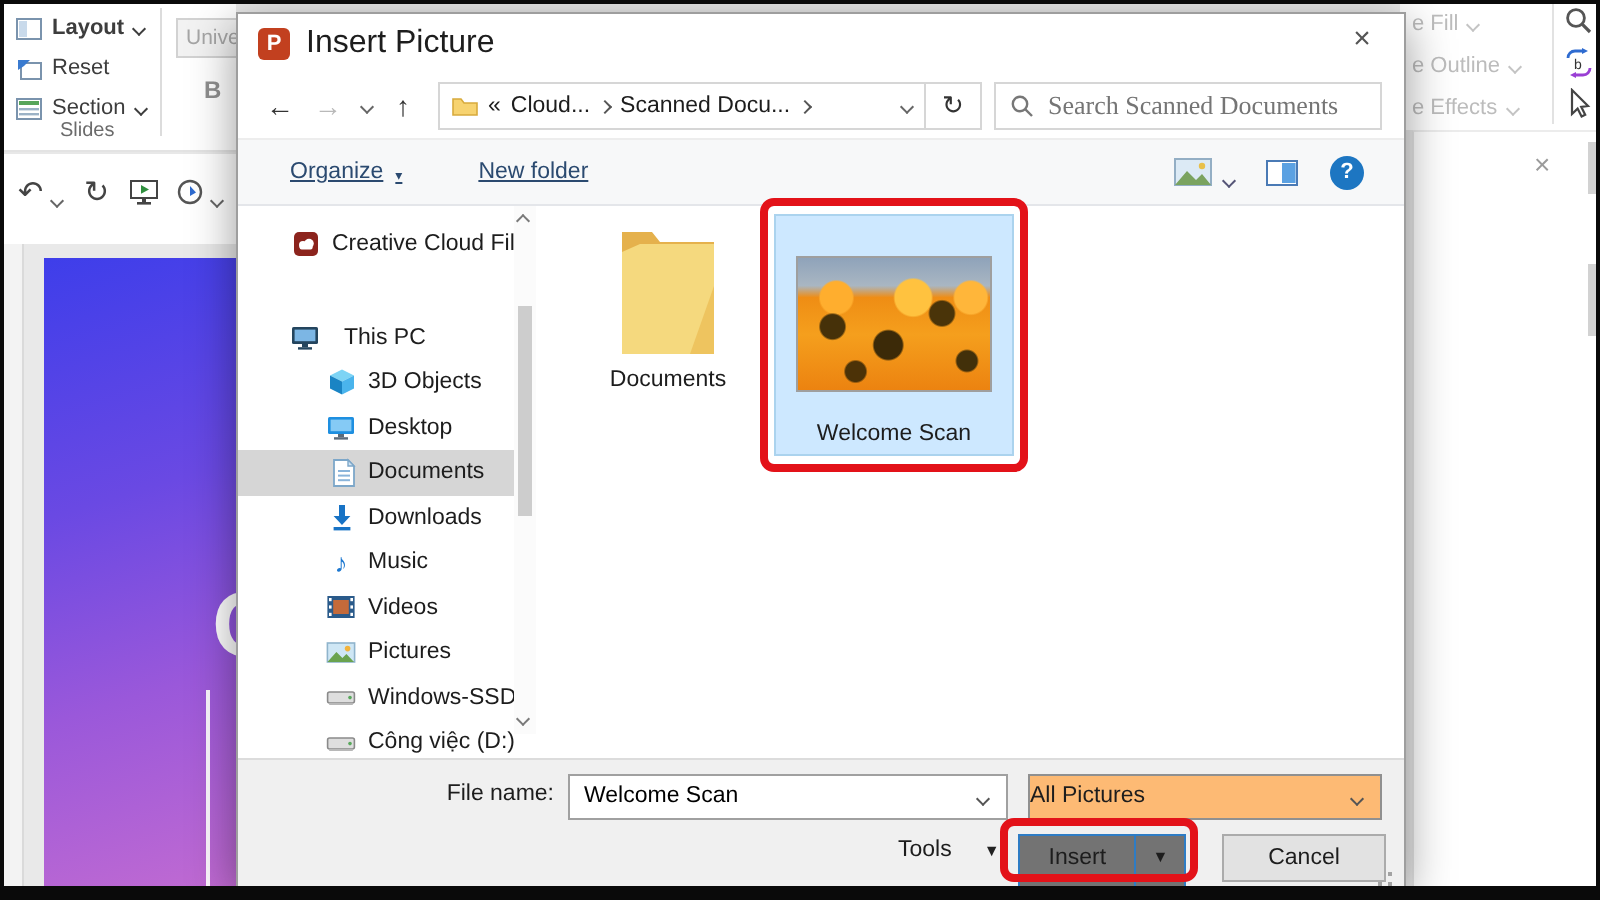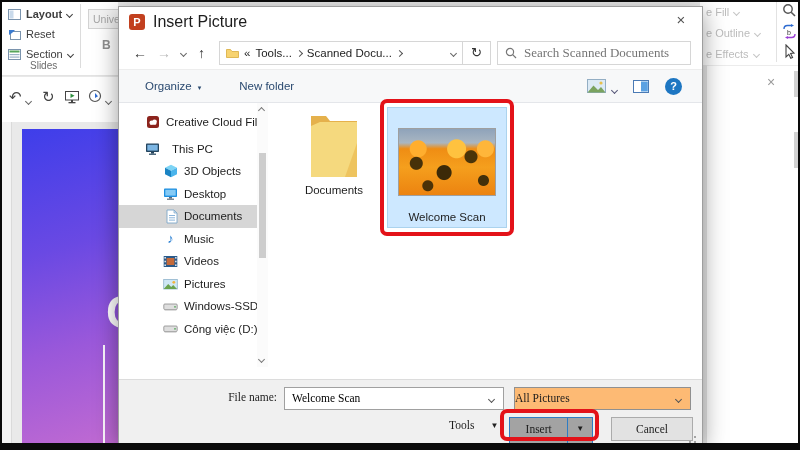--- a/index.html
+++ b/index.html
@@ -47,21 +47,21 @@
   .nav-ic { font-size:14px; color:#333; margin-right:10px; }
   .nav-ic.dis { color:#b9b9b9; }
   .nav-ic.small { margin-right:12px; color:#666; }
   .addr-box { width:244px; height:24px; border:1px solid #d6d6d6; display:flex; align-items:center; padding:0 6px; gap:5px; margin-left:4px; font-size:11.5px; white-space:nowrap; overflow:hidden; }
   .addr-box .spacer { flex:1; }
   .refresh-box { width:28px; height:24px; border:1px solid #d6d6d6; border-left:none; text-align:center; line-height:22px; color:#333; font-size:13px; }
   .search-box { width:194px; height:24px; border:1px solid #d6d6d6; margin-left:6px; display:flex; align-items:center; padding:0 7px; gap:7px; }
   .search-box input { border:none; outline:none; width:150px; font-size:13px; color:#757575; font-family:Liberation Serif, serif; background:transparent; }
 
   .cmdbar { position:absolute; left:0; top:62px; width:100%; height:34px; background:#f7f8f9; border-top:1px solid #ededed; border-bottom:1px solid #e4e6ea; display:flex; align-items:center; padding:0 20px 0 26px; color:#2b4a70; }
-  .cmd-item { display:flex; align-items:flex-end; gap:6px; }
+  .cmd-item { display:flex; align-items:flex-end; gap:6px;text-decoration:underline; }
   .cmd-right { margin-left:auto; display:flex; align-items:center; gap:16px; }
   .help-btn { width:17px; height:17px; border-radius:50%; background:var(--help-blue,#1d76c2); color:#fff; font-weight:bold; font-size:11px; text-align:center; line-height:17px; }
 
   .content { position:absolute; left:0; top:96px; width:100%; height:276px; background:#fff; }
   .sidebar { position:absolute; left:0; top:0; width:150px; height:100%; overflow:hidden; }
   .srow { display:flex; align-items:center; height:22.5px; gap:6px; padding-left:26px; width:138px; white-space:nowrap; overflow:hidden; }
   .srow.lvl2 { padding-left:44px; }
   .srow.sel { background:#d6d6d6; }
   .srow .ic { flex:0 0 15px; height:15px; display:inline-flex; align-items:center; justify-content:center; }
   .sb-scroll { position:absolute; left:138px; top:0; width:11px; height:264px; background:#fbfbfb; color:#7a7a7a; }
@@ -83,28 +83,28 @@
       radial-gradient(circle at 90% 30%, #ffb63a 0 8px, rgba(0,0,0,0) 9px),
       linear-gradient(180deg,#8fa3ba 0%,#a9b6c2 21%,#ef8d14 30%,#f59f1d 58%,#ec8310 100%);
   }
   .ws-label { position:absolute; left:0; bottom:4px; width:100%; text-align:center; }
   .item-label { margin-top:5px; font-size:11.5px; }
 
   .red-rect { position:absolute; border:4px solid var(--accent-red,#e31219); border-radius:7px; z-index:20; pointer-events:none; }
   .rr-file { left:261px; top:92px; width:134px; height:137px; }
   .rr-insert { left:381px; top:402px; width:99px; height:32px; }
 
-  .footer { position:absolute; left:0; top:372px; width:100%; height:64px; background:#f0f0f0; border-top:1px solid #dcdcdc;font-family:Liberation Serif, serif; }
+  .footer { position:absolute; left:0; top:372px; width:100%; height:64px; background:#f0f0f0; border-top:1px solid #dcdcdc; }
   .fn-label { position:absolute; left:96px; top:11px; width:62px; text-align:right; }
   .fn-combo { position:absolute; left:165px; top:7px; width:220px; height:23px; background:#fff; border:1px solid #a0a0a0; line-height:21px; padding-left:7px; font-size:11.5px; color:#000; }
   .fn-combo .cv, .ft-combo .cv { position:absolute; right:9px; top:9px; color:#555; }
   .ft-combo { position:absolute; left:395px; top:7px; width:177px; height:23px; background:#fdba74; border:1px solid #909090; line-height:21px; padding-left:0; }
   .tools { position:absolute; left:330px; top:39px; display:flex; align-items:center; gap:16px; }
   .tools .arr { font-size:8px; color:#222; }
-  .btn-insert { position:absolute; left:390px; top:37px; width:84px; height:32px; background:#a3a3a3; border:1px solid var(--insert-border,#2e7cc4); display:flex; }
+  .btn-insert { position:absolute; left:390px; top:37px; width:84px; height:32px; background:#737373; border:1px solid var(--insert-border,#2e7cc4); display:flex; }
   .btn-insert .main { width:58px; text-align:center; line-height:22px; }
   .btn-insert .split { width:25px; border-left:1px solid var(--insert-border,#2e7cc4); text-align:center; line-height:22px; font-size:8px; }
   .btn-cancel { position:absolute; left:492px; top:37px; width:82px; height:24px; background:#e2e2e2; border:1px solid #ababab; text-align:center; line-height:22px; }
   .grip { position:absolute; right:6px; bottom:5px; width:2px; height:2px; background:#a3a3a3; box-shadow:-5px 5px #a3a3a3, 0 5px #a3a3a3; }
 </style>
 </head>
 <body>
 
 <div class="abs pp-ribbon-left">
   <div class="rl-row" style="top:8px;font-weight:bold;">
@@ -225,21 +225,21 @@
   <div class="addr-row">
     <span class="nav-ic">←</span>
     <span class="nav-ic dis">→</span>
     <span class="nav-ic small"><span class="cv"></span></span>
     <span class="nav-ic">↑</span>
     <div class="addr-box">
       <svg width="13" height="11" viewBox="0 0 13 11">
           <path d="M.5 1.5h4l1.5 2h6.5v6H.5z" fill="#f7d370" stroke="#d8ab3c" stroke-width="0.8"></path>
         </svg>
       <span>«</span>
-      <span>Tools...</span>
+      <span>Cloud...</span>
       <span class="cv r" style="color:#555;"></span>
       <span>Scanned Docu...</span>
       <span class="cv r" style="color:#555;"></span>
       <span class="spacer"></span>
       <span class="cv" style="color:#666;"></span>
     </div>
     <div class="refresh-box">↻</div>
     <div class="search-box">
       <svg width="12" height="12" viewBox="0 0 12 12">
           <circle cx="5" cy="5" r="3.6" fill="none" stroke="#777" stroke-width="1.2"></circle>
@@ -282,21 +282,21 @@
         <span class="ic">
             <svg width="14" height="14" viewBox="0 0 14 14">
               <rect x="1" y="1" width="12" height="12" rx="2.5" fill="#8c241d"></rect>
               <circle cx="5.5" cy="7.5" r="2" fill="#fff"></circle>
               <circle cx="8.5" cy="6.8" r="2.4" fill="#fff"></circle>
               <rect x="3.8" y="7.5" width="6.5" height="2.2" rx="1" fill="#fff"></rect>
             </svg>
           </span>
         <span class="slabel">Creative Cloud Fil</span>
       </div>
-      <div class="srow" style="margin-top:4px;gap:12px;">
+      <div class="srow" style="margin-top:24px;gap:12px;">
         <span class="ic">
             <svg width="15" height="15" viewBox="0 0 15 15">
               <rect x="1" y="2.5" width="13" height="8.5" rx="0.8" fill="#24455e"></rect>
               <rect x="2.3" y="3.8" width="10.4" height="5.8" fill="#7cb6e4"></rect>
               <rect x="6" y="11" width="3" height="1.6" fill="#24455e"></rect>
               <rect x="4" y="12.6" width="7" height="1.2" fill="#24455e"></rect>
             </svg>
           </span>
         <span class="slabel">This PC</span>
       </div>
@@ -325,20 +325,29 @@
         <span class="ic">
             <svg width="14" height="15" viewBox="0 0 14 15">
               <path d="M3 1h7l3 3v10H3z" fill="#fff" stroke="#7da7c9" stroke-width="0.9"></path>
               <path d="M10 1l3 3h-3z" fill="#cfe4f4" stroke="#7da7c9" stroke-width="0.7"></path>
               <line x1="5" y1="6.5" x2="11" y2="6.5" stroke="#8ab4da"></line>
               <line x1="5" y1="8.8" x2="11" y2="8.8" stroke="#8ab4da"></line>
               <line x1="5" y1="11.1" x2="11" y2="11.1" stroke="#8ab4da"></line>
             </svg>
           </span>
         <span class="slabel">Documents</span>
+      </div>
+      <div class="srow lvl2">
+        <span class="ic">
+            <svg width="14" height="15" viewBox="0 0 14 15">
+              <path d="M7 11.5L2.8 7h2.7V1.5h3V7h2.7z" fill="#1873c5"></path>
+              <rect x="2.8" y="12.5" width="8.4" height="1.7" fill="#1873c5"></rect>
+            </svg>
+          </span>
+        <span class="slabel">Downloads</span>
       </div>
       <div class="srow lvl2">
         <span class="ic">
             <span style="color:#1d78d0; font-size:13px; line-height:13px;">♪</span>
           </span>
         <span class="slabel">Music</span>
       </div>
       <div class="srow lvl2">
         <span class="ic">
             <svg width="15" height="13" viewBox="0 0 15 13">

